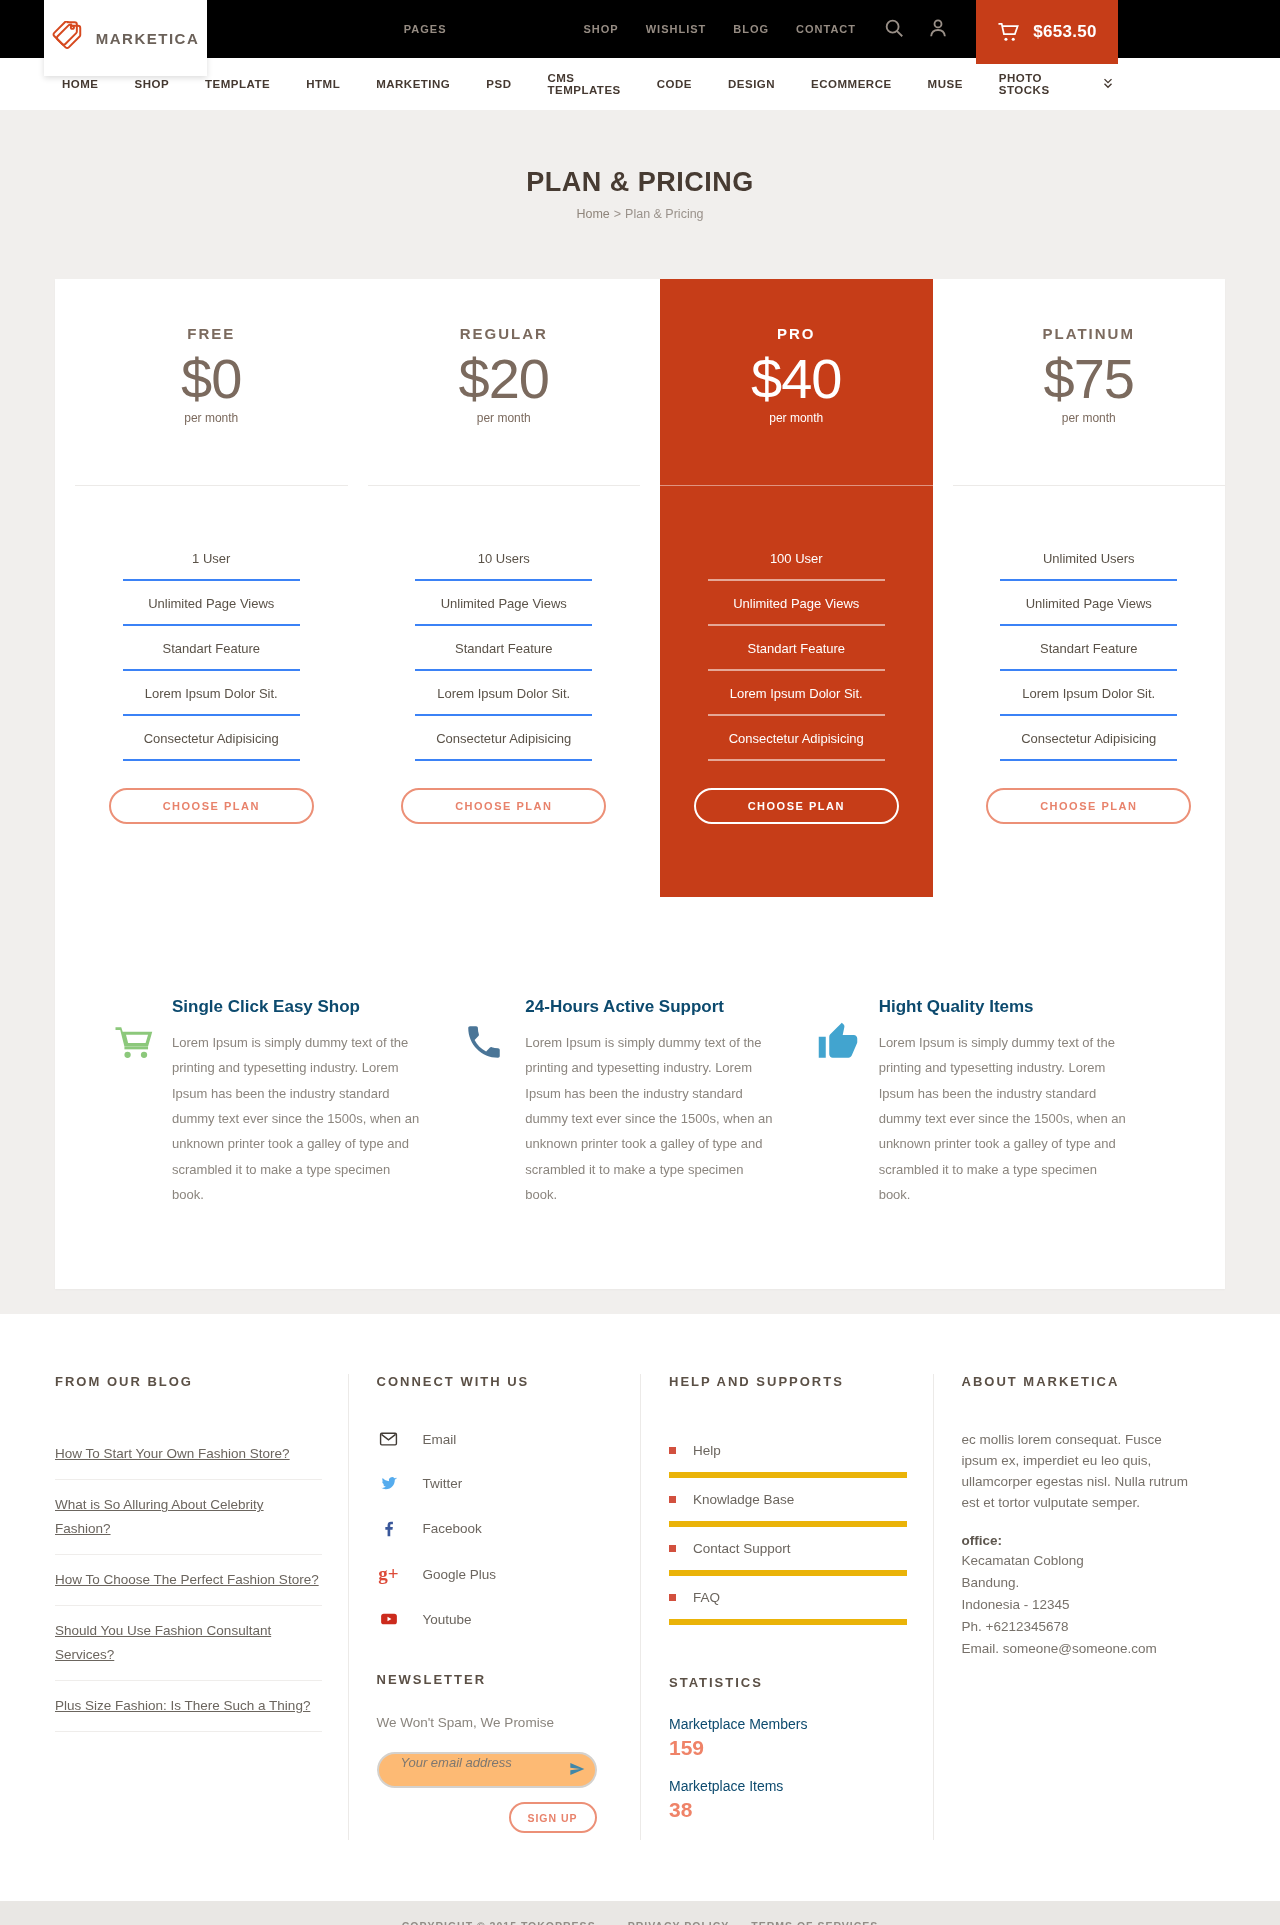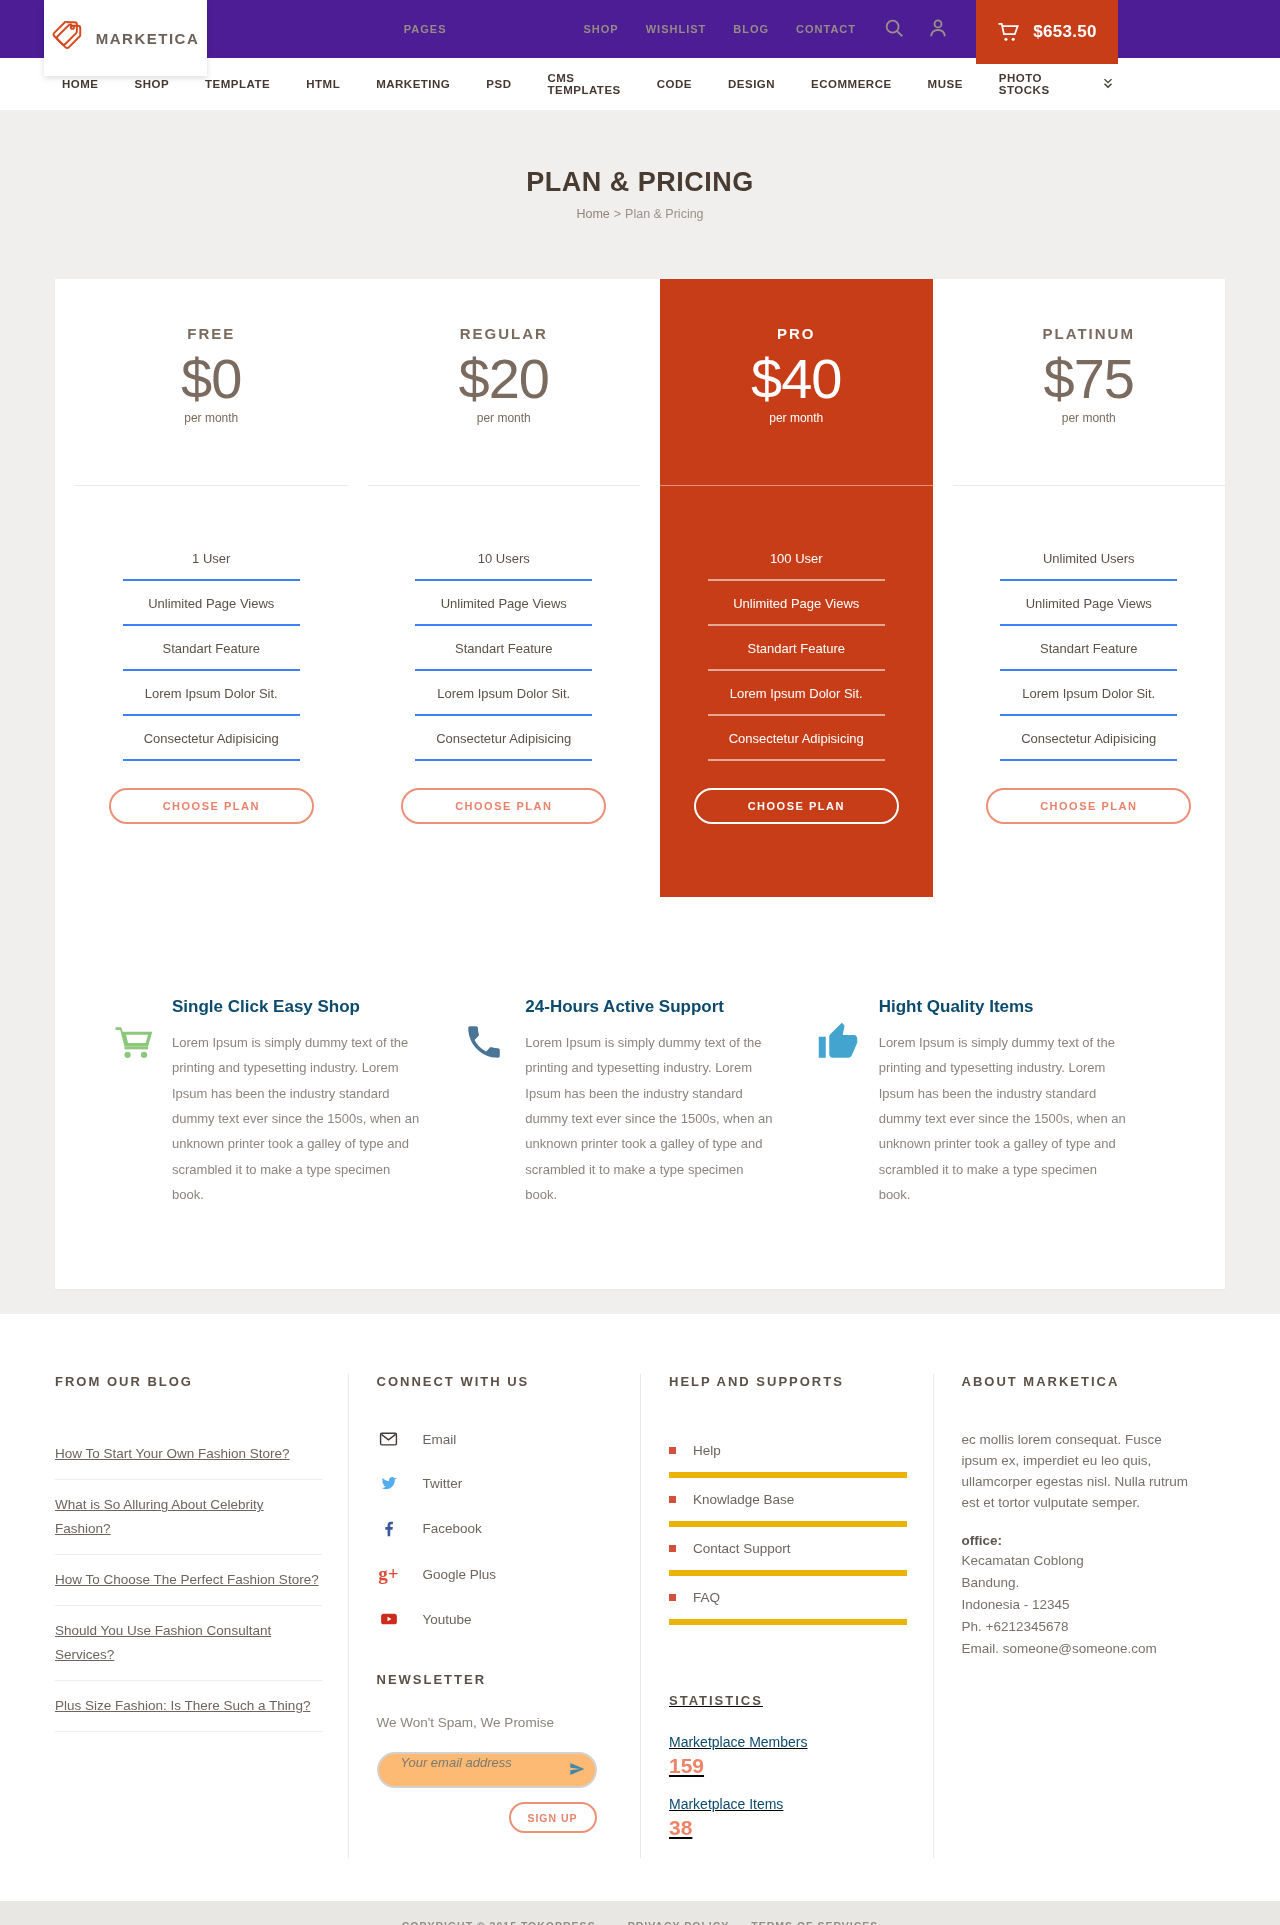--- a/index.html
+++ b/index.html
@@ -7,21 +7,21 @@
   body {
     width:1280px;
     background:#f1efed;
     font-family:"Liberation Sans","DejaVu Sans",sans-serif;
     -webkit-font-smoothing:antialiased;
   }
   a { text-decoration:none; }
 
   
   .topbar {
-    position:relative; height:58px; background:#4c1d95;
+    position:relative; height:58px; background:#000000;
     display:flex; align-items:center; justify-content:flex-end;
     padding-right:162px;
   }
   .logo {
     position:absolute; left:44px; top:0; width:163px; height:76px;
     background:#fff; display:flex; align-items:center; justify-content:center;
     gap:10px; box-shadow:0 2px 6px rgba(0,0,0,.14); z-index:6; cursor:pointer;
   }
   .brand-text { font-size:15px; font-weight:700; letter-spacing:1.5px; color:#6b6159; }
   .topnav { display:flex; gap:27px; align-items:center; margin-right:26px; }
@@ -108,21 +108,21 @@
   .planebtn { position:absolute; right:5px; top:4px; width:30px; height:28px; background:none; border:none; padding:0; cursor:pointer; }
   .signup {
     display:block; margin:14px 0 0 auto; width:88px; height:31px; border-radius:16px;
     border:2px solid #ec9077; color:#e8826b; background:#fff;
     font-size:10.5px; font-weight:700; letter-spacing:1px; cursor:pointer; font-family:inherit;
   }
   .helplist { list-style:none; margin:0; padding:0; }
   .helplist li { display:flex; align-items:center; gap:17px; border-bottom:6px solid #eab308; padding:14px 0; }
   .bullet { width:7px; height:7px; background:#d2503e; flex:0 0 auto; }
   .helplist a { font-size:13.5px; color:#6b655e; }
-  .stats { margin-top:68px;text-decoration:underline; }
+  .stats { margin-top:50px; }
   .stat-label { margin:0 0 4px; font-size:14px; color:#0c4a6e; }
   .stat-value { margin:0 0 18px; font-size:21px; font-weight:700; color:#ef8368; }
   .about-body { margin:0 0 20px; font-size:13.5px; color:#77716a; line-height:21px; }
   .office-label { margin:0 0 2px; font-size:13.5px; font-weight:700; color:#5d564e; }
   .office-line { font-size:13.5px; color:#77716a; line-height:22px; }
 
   
   .copybar { height:50px; background:#e9e7e4; display:flex; align-items:center; justify-content:center; gap:9px; }
   .copybar span, .copybar a { font-size:10.5px; font-weight:700; letter-spacing:1px; color:#918c86; }
   .copybar .gap { width:14px; }

